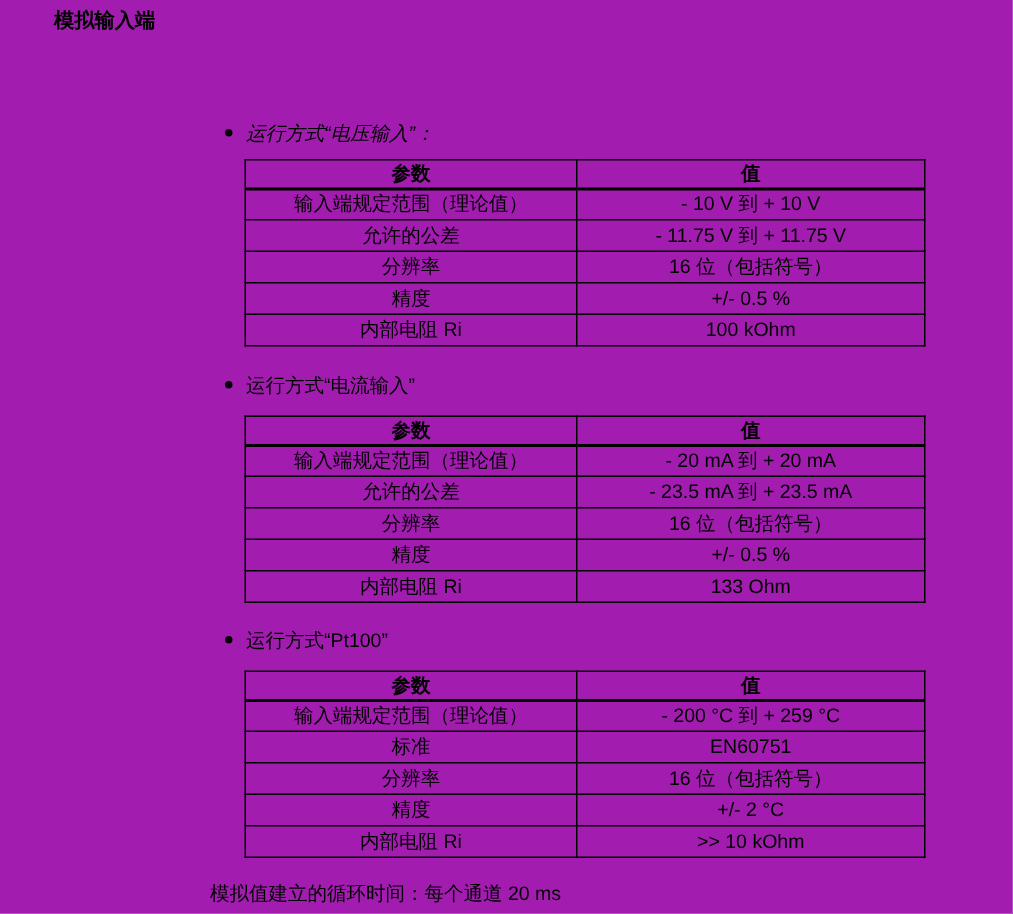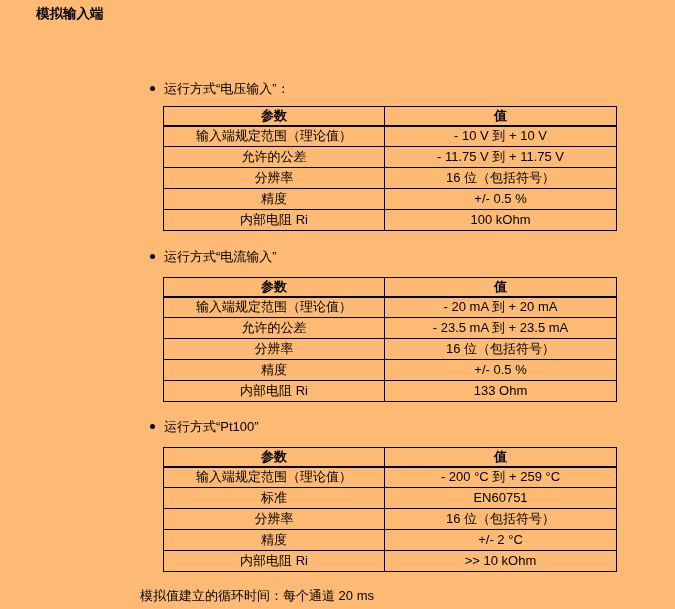--- a/index.html
+++ b/index.html
@@ -6,21 +6,21 @@
   html, body { margin: 0; padding: 0; }
   body {
     font-family: "Liberation Sans", "DejaVu Sans", sans-serif;
     background: #ffffff;
     color: #000000;
   }
   .page {
     position: relative;
     width: 675px;
     height: 609px;
-    background: #fdba74;
+    background: #a21caf;
     overflow: hidden;
   }
   .doc-title {
     position: absolute;
     left: 36px;
     top: 6px;
     font-size: 13.5px;
     font-weight: bold;
     line-height: 16px;
   }
@@ -77,21 +77,21 @@
     position: absolute;
     left: 140px;
     top: 588px;
     font-size: 13px;
     line-height: 16px;
     white-space: nowrap;
   }
   .t1 { top: 106px; }
   .t2 { top: 277px; }
   .t3 { top: 447px; }
-  .b1 { top: 81px; }
+  .b1 { top: 81px; font-style: italic; }
   .b2 { top: 249px; }
   .b3 { top: 419px; }
 </style>
 </head>
 <body>
 
 <div class="page">
 
   <div class="doc-title">模拟输入端</div>
 

